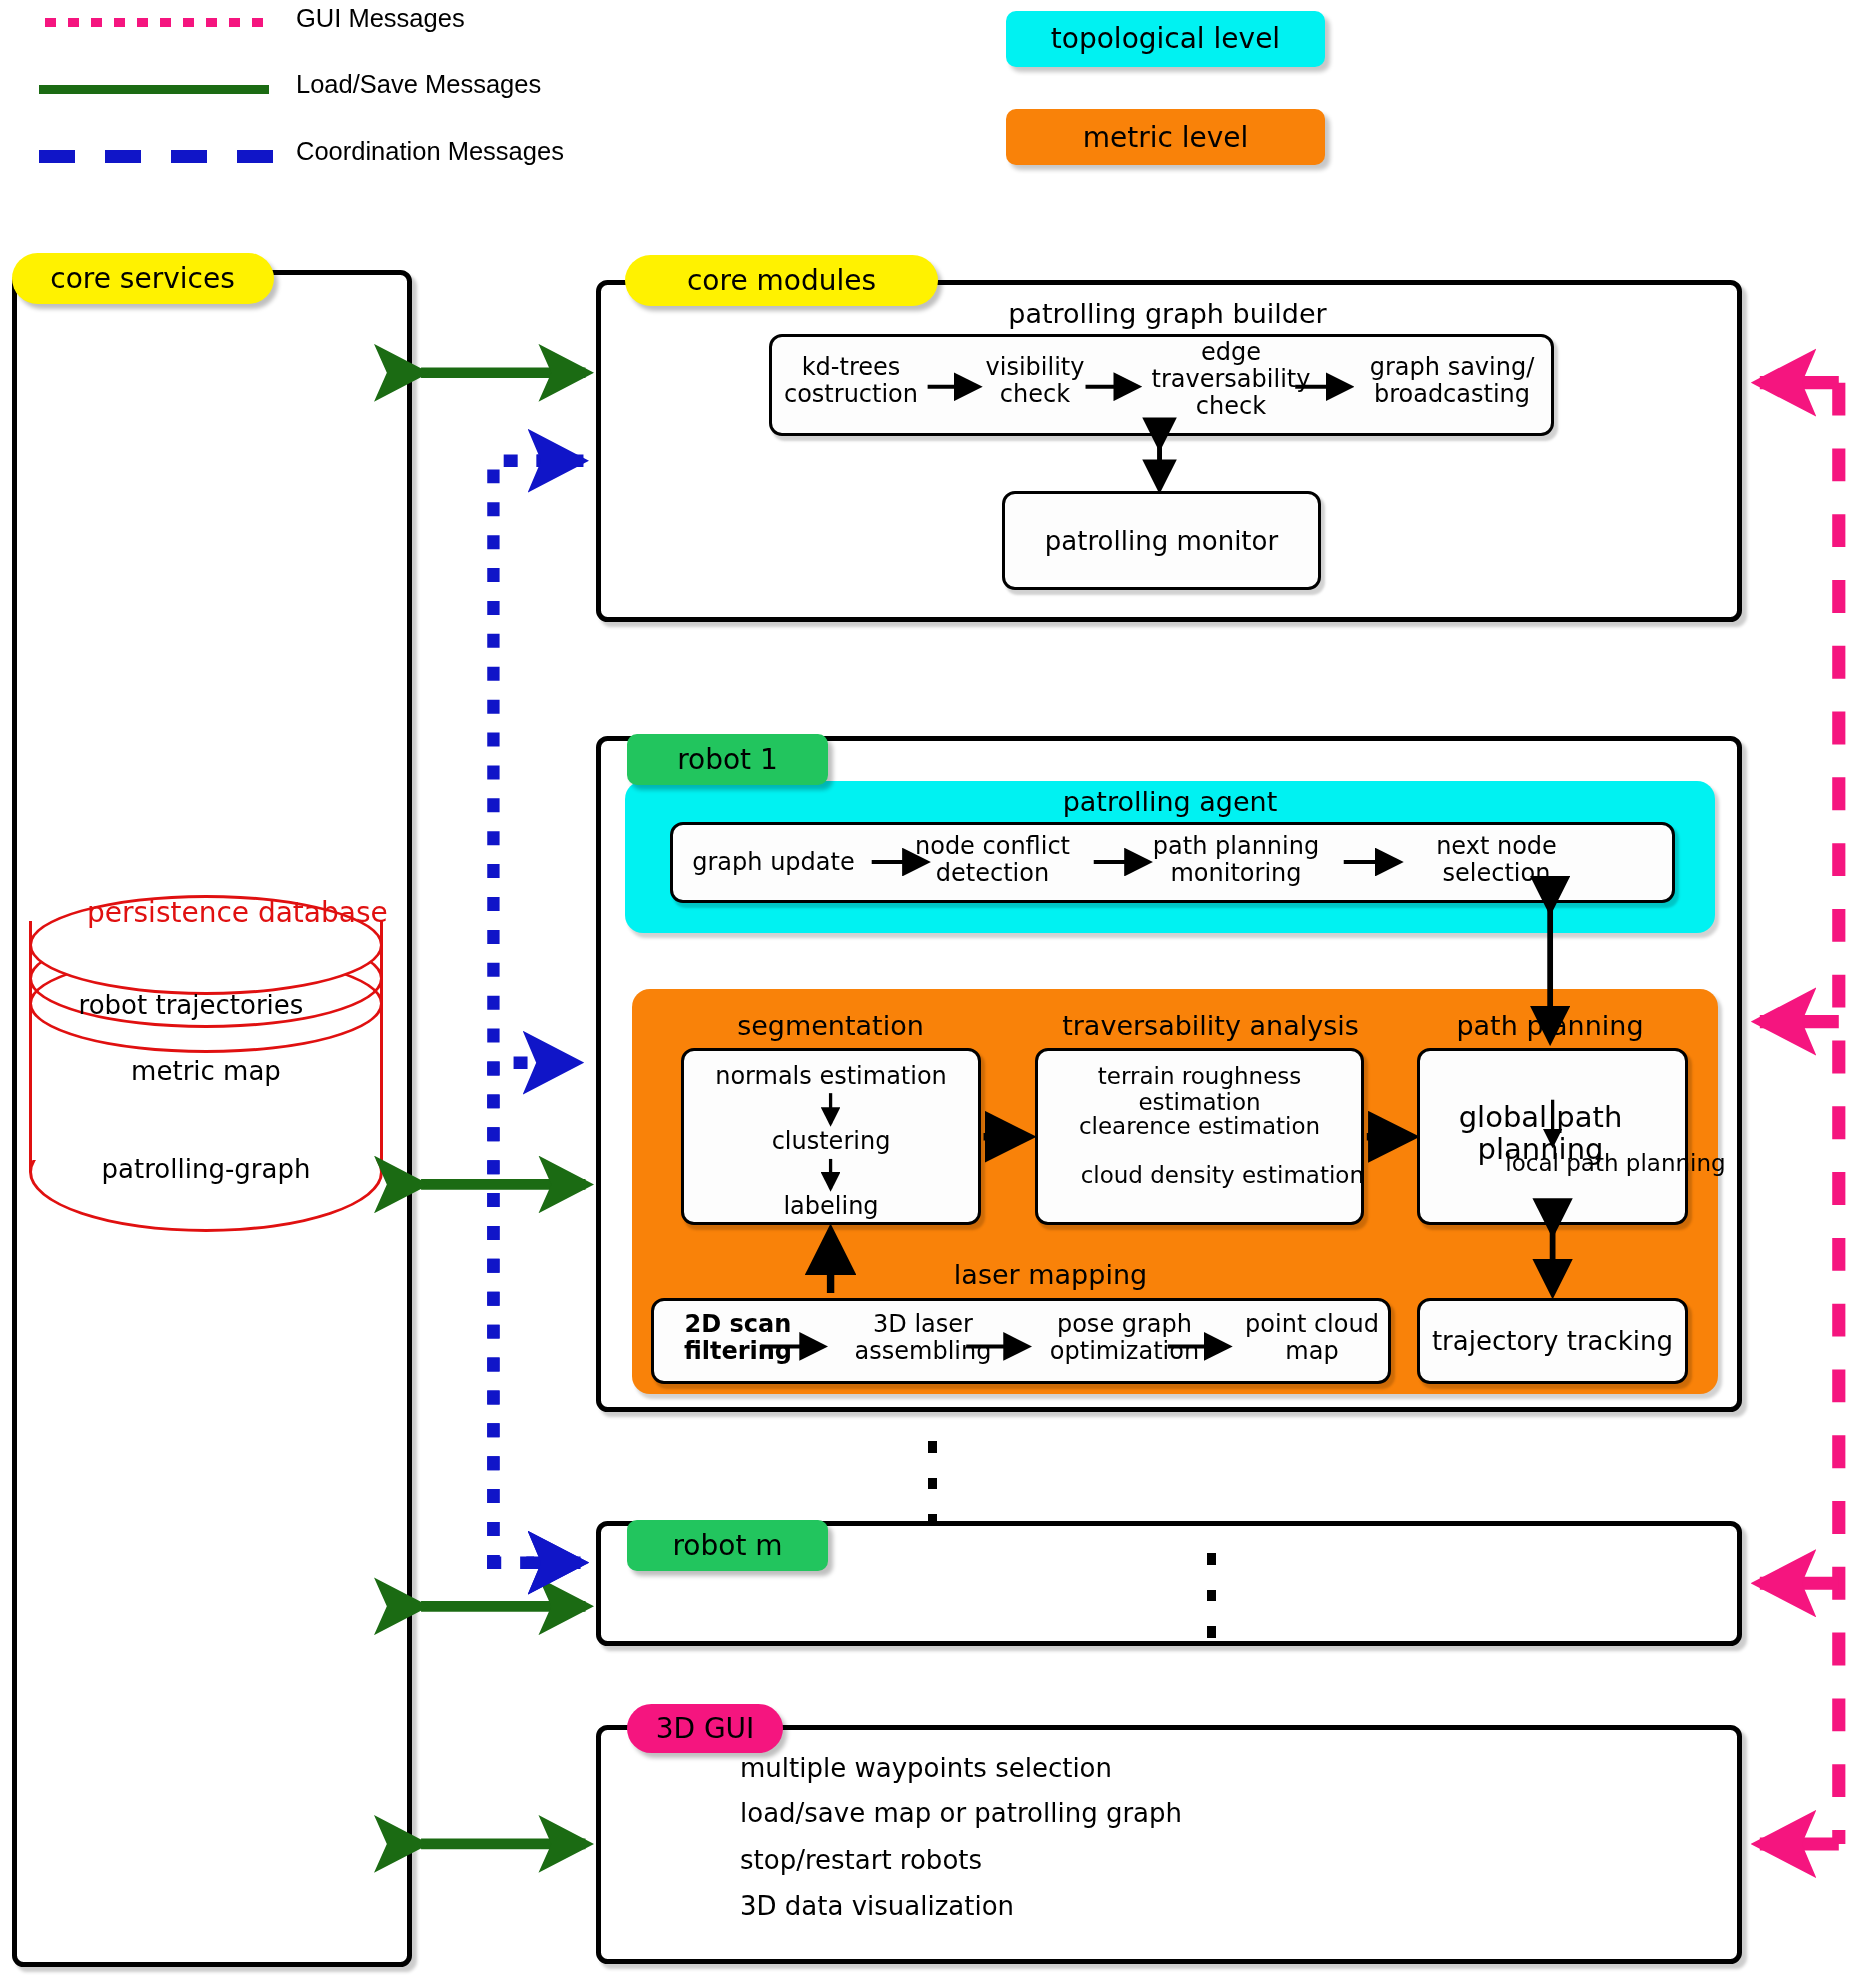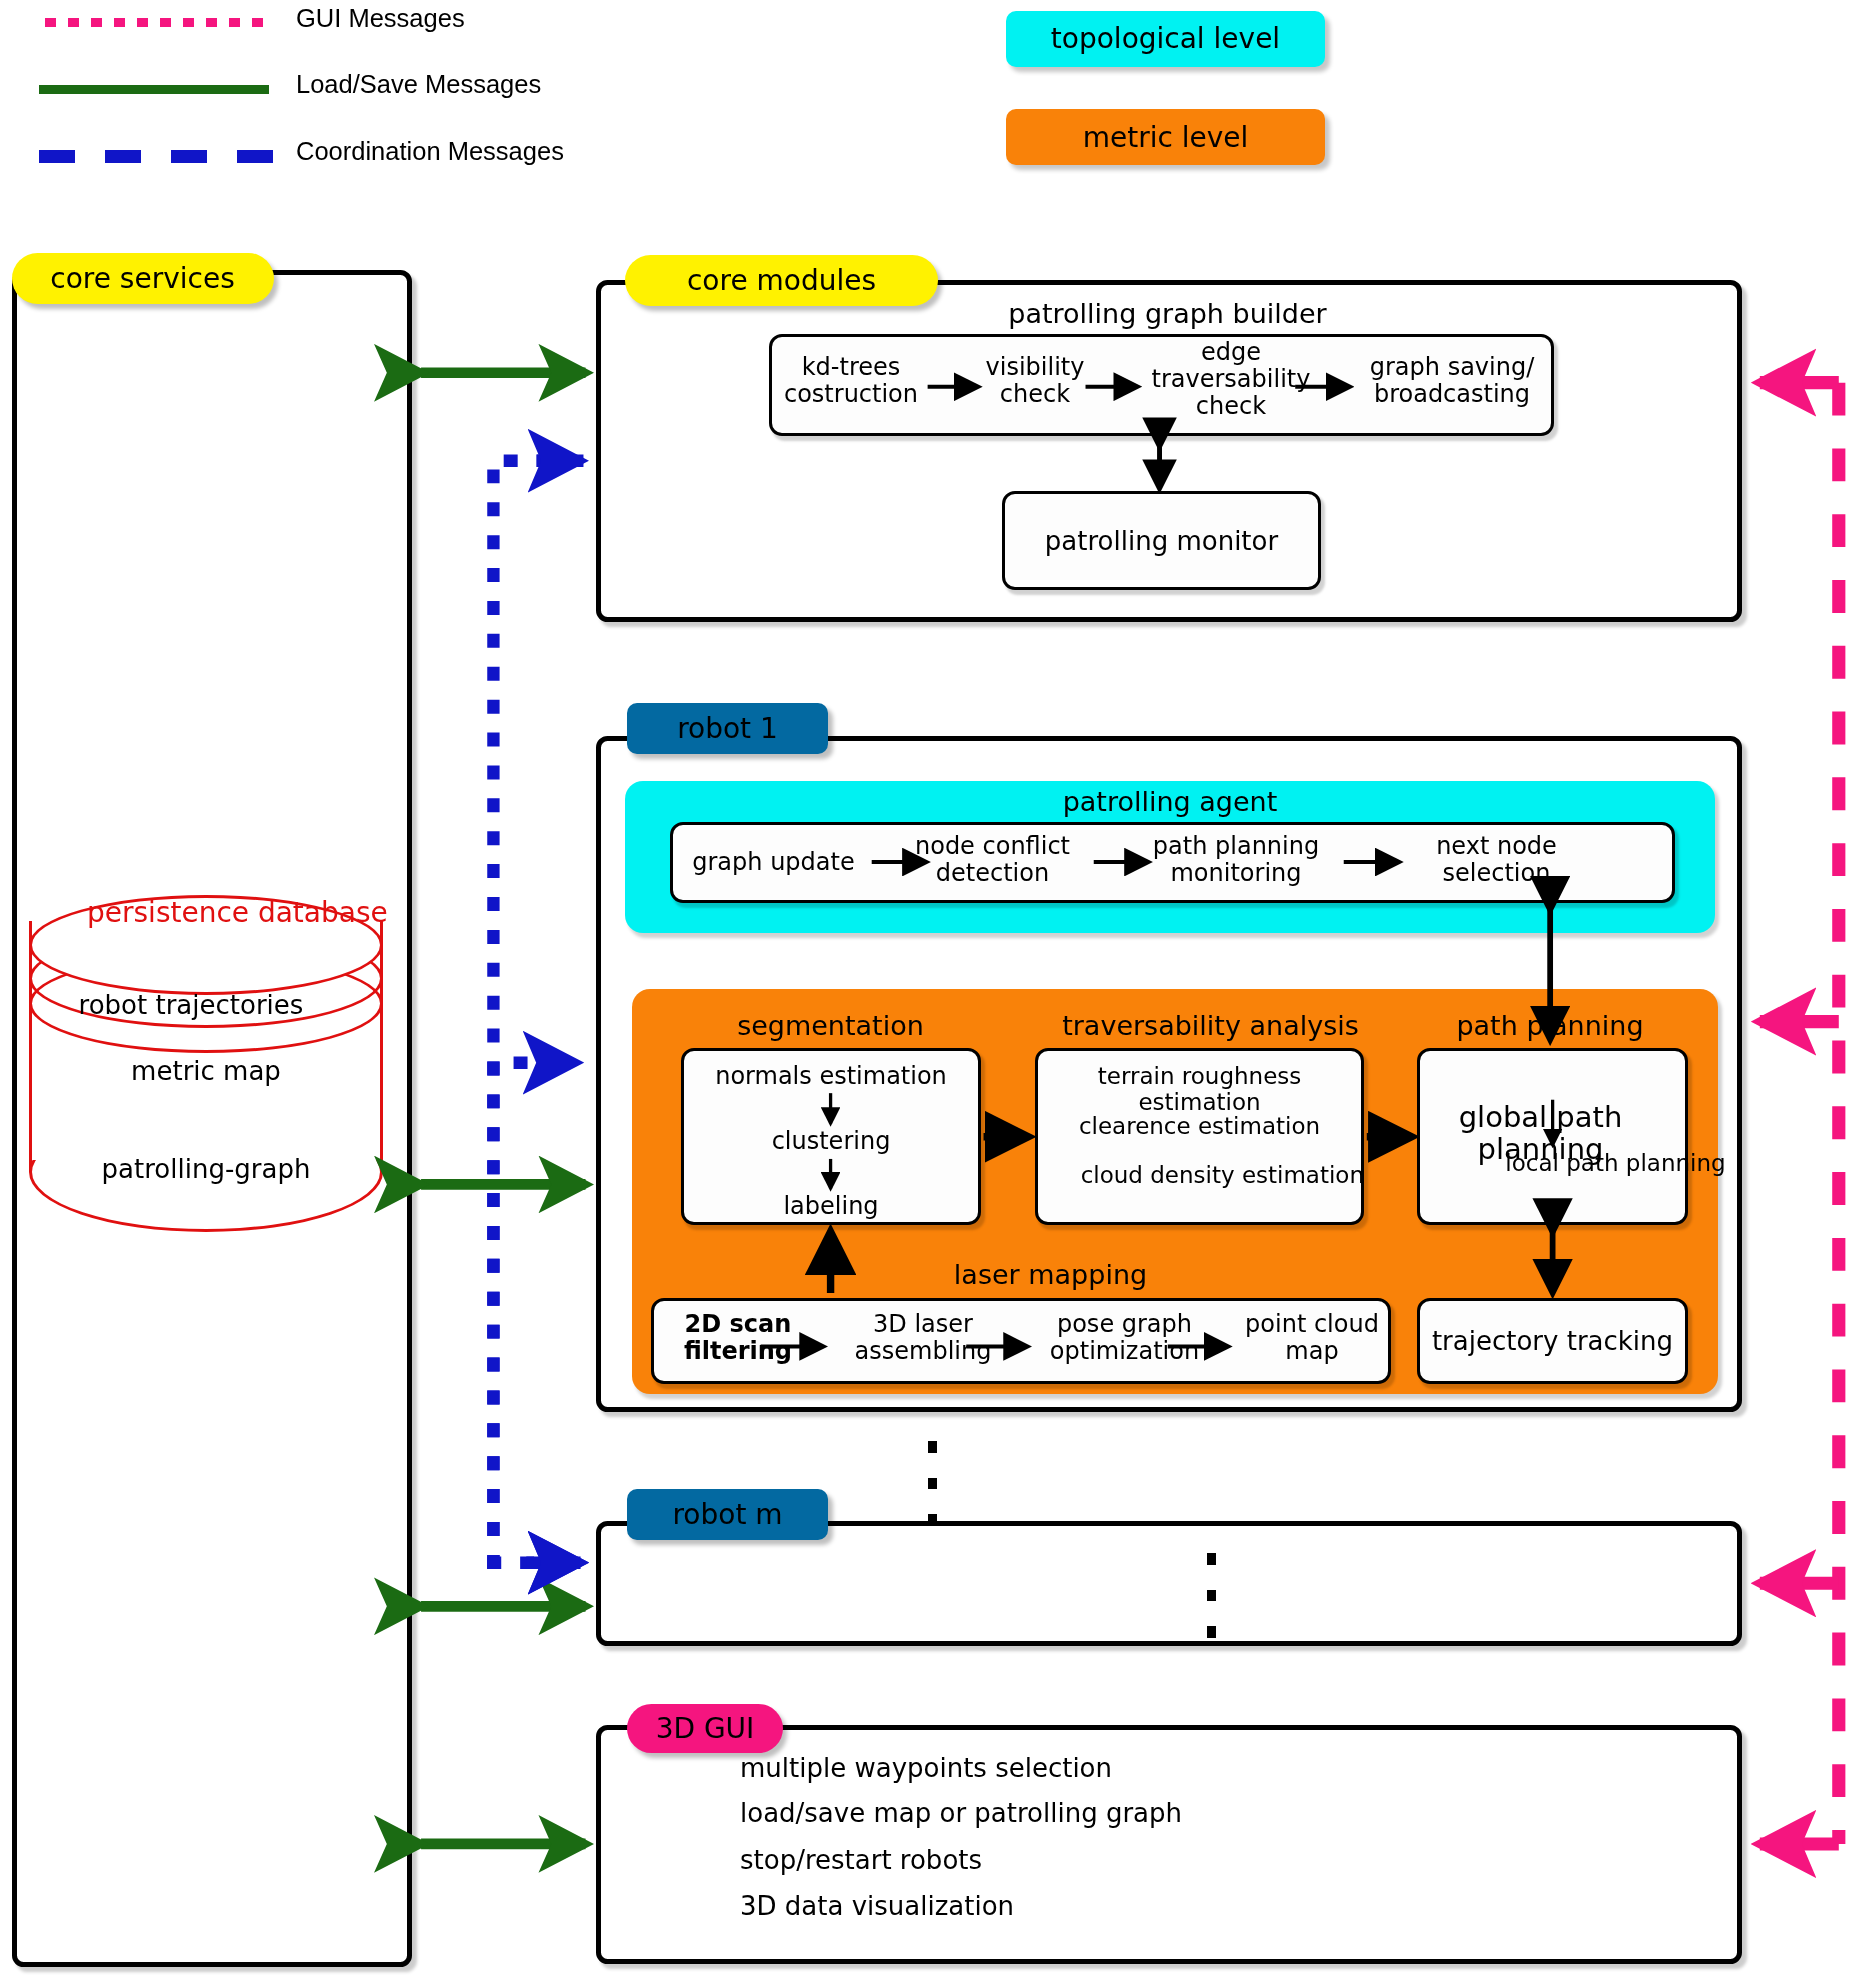--- a/index.html
+++ b/index.html
@@ -21,21 +21,21 @@
   
   .tab{
     position:absolute;
     display:flex;align-items:center;justify-content:center;
     font-size:28px;color:#000;
     box-shadow:4.1px 5px 4.1px rgba(0,0,0,0.25);
     box-sizing:border-box;
     z-index:6;
   }
   .tab-yellow{background:#FFF200;border-radius:33px;}
-  .tab-green{background:#0369a1;border-radius:10px;}
+  .tab-green{background:#22c55e;border-radius:10px;margin-top:31px;}
   .tab-pink{background:#F5157F;border-radius:33px;}
 
   
   .levelbadge{
     position:absolute;
     display:flex;align-items:center;justify-content:center;
     font-size:28px;color:#000;border-radius:10px;
     box-shadow:4.1px 5px 4.1px rgba(0,0,0,0.22);
     box-sizing:border-box;
   }

